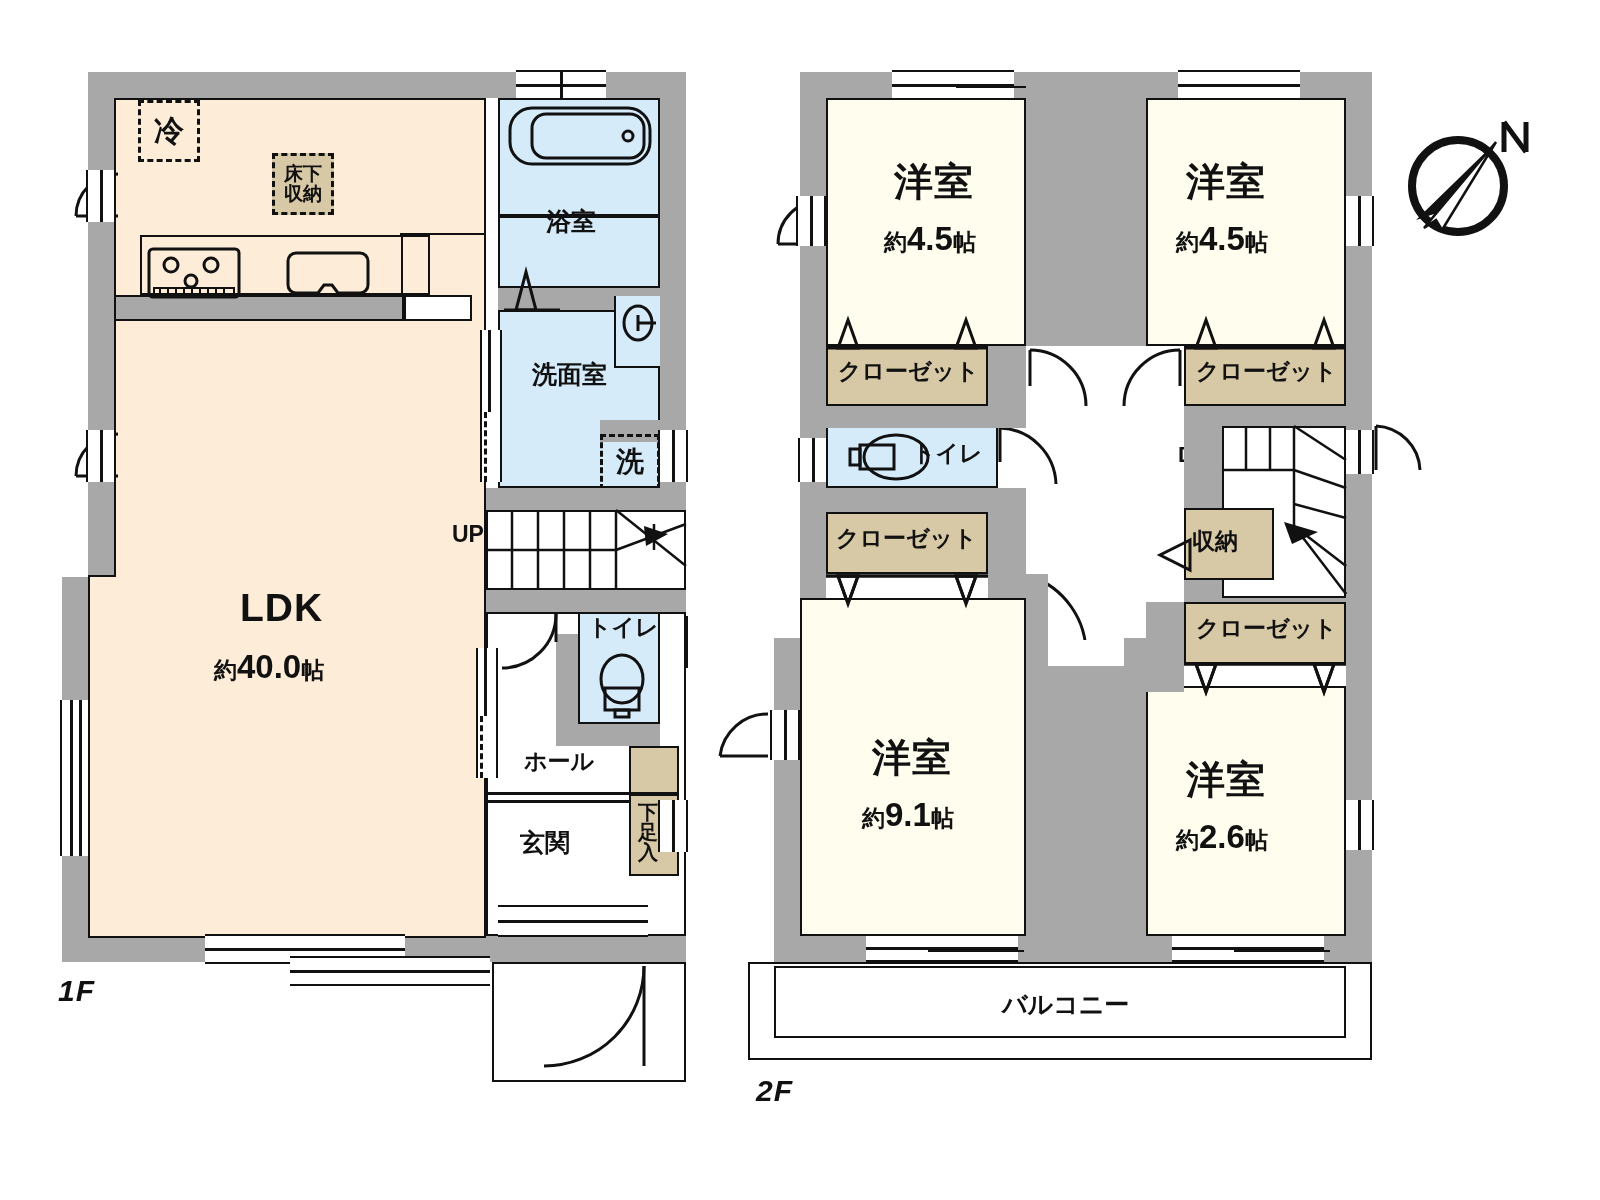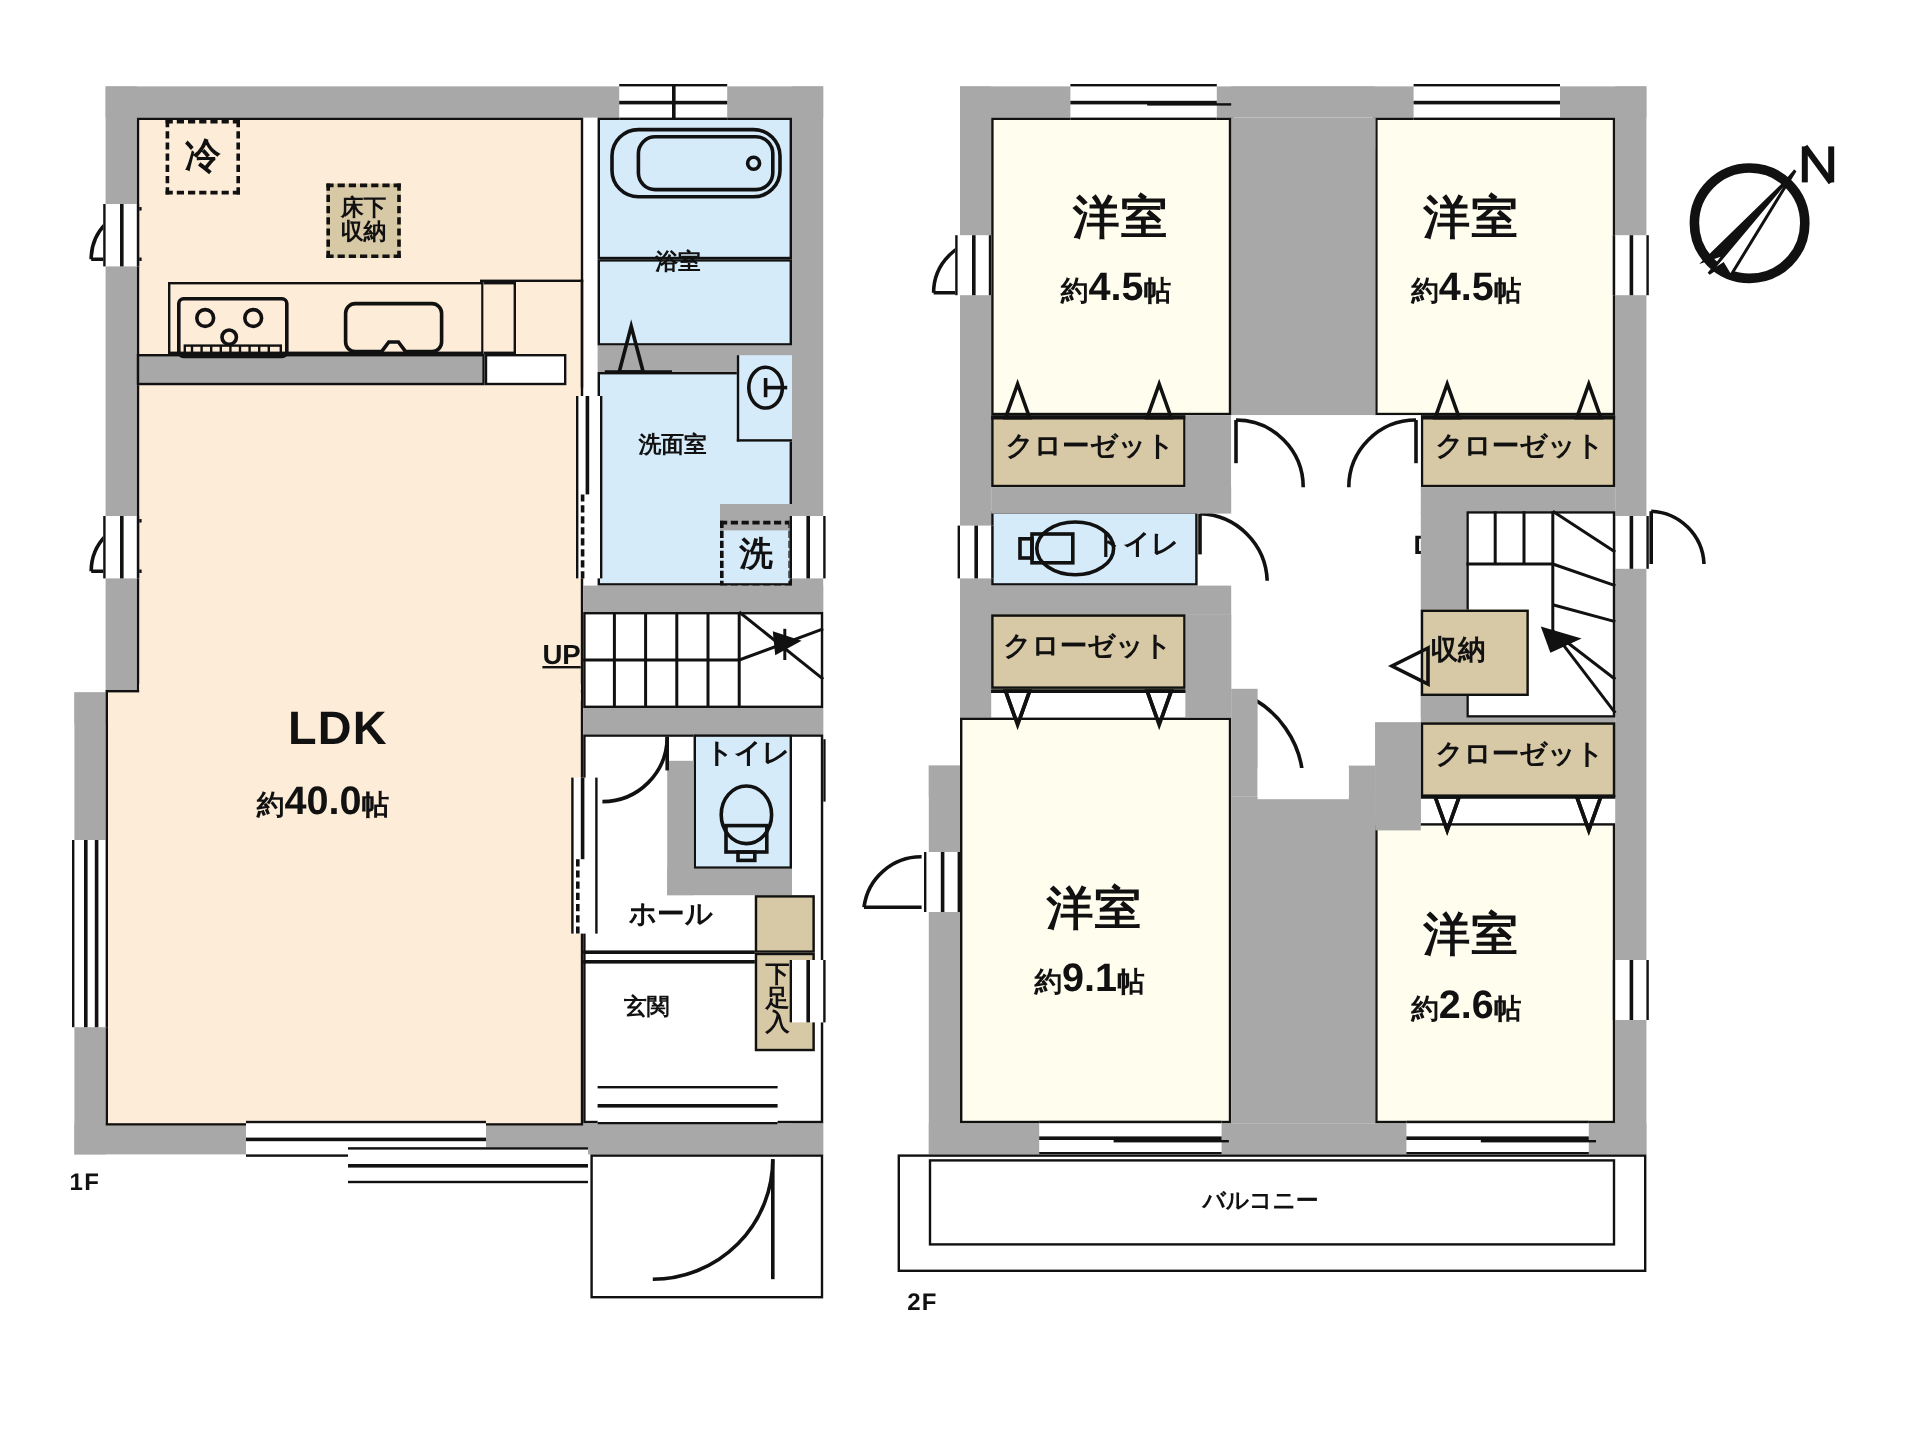--- a/index.html
+++ b/index.html
@@ -21,24 +21,24 @@
   .fill-closet{background:#d8c9a6;}
   .fill-white{background:#ffffff;}
   .line{position:absolute;background:#111;}
   .thin{position:absolute;border:2px solid #111;box-sizing:border-box;background:#fff;}
 
   .lbl{position:absolute;white-space:nowrap;line-height:1;}
   .lbl-main{font-size:39px;font-weight:700;letter-spacing:1px;}
   .lbl-sub{font-size:33px;font-weight:700;}
   .lbl-sub .sm{font-size:23px;font-weight:700;}
   .lbl-sub .pre{font-size:23px;font-weight:700;}
-  .lbl-m{font-size:19px;font-weight:700;}
+  .lbl-m{font-size:25px;font-weight:700;}
   .lbl-s{font-size:23px;font-weight:700;}
   .lbl-xs{font-size:20px;font-weight:700;}
-  .lbl-floor{font-size:20px;font-weight:600;letter-spacing:1px;}
+  .lbl-floor{font-size:30px;font-weight:600;letter-spacing:1px;font-style:italic;}
   .lbl-dn{font-size:22px;font-weight:700;letter-spacing:1px;}
 
   .dashbox{position:absolute;border:3px dashed #111;box-sizing:border-box;
            display:flex;align-items:center;justify-content:center;text-align:center;}
   .dashbox span{font-weight:700;line-height:1.05;}
 
   
   .win{position:absolute;background:#fff;border-top:2px solid #111;border-bottom:2px solid #111;box-sizing:border-box;}
   .win-v{position:absolute;background:#fff;border-left:2px solid #111;border-right:2px solid #111;box-sizing:border-box;}
   .winline{position:absolute;background:#111;}
@@ -184,21 +184,21 @@
         <line x1="78" y1="0" x2="78" y2="80"></line>
         <line x1="104" y1="0" x2="104" y2="80"></line>
         <line x1="130" y1="0" x2="130" y2="80"></line>
         <line x1="0" y1="40" x2="130" y2="40"></line>
         <line x1="130" y1="0" x2="200" y2="56"></line>
         <line x1="130" y1="40" x2="200" y2="14"></line>
         <line x1="168" y1="40" x2="168" y2="14"></line>
       </g>
       <path d="M158,16 L182,24 L160,36 Z" fill="#111"></path>
     </svg>
-    <div class="lbl lbl-s" style="left:452px; top:534px;text-decoration:underline;">UP</div>
+    <div class="lbl lbl-s" style="left:452px; top:523px;">UP</div>
     <div class="wall noborder" style="left:486px; top:590px; width:200px; height:22px;"></div>
 
     <div class="room fill-wet" style="left:578px; top:612px; width:82px; height:112px;"></div>
     <div class="lbl lbl-s" style="left:588px; top:616px;">トイレ</div>
     <svg style="left:596px;top:655px;" width="52" height="66">
       <ellipse cx="26" cy="24" rx="21" ry="24" class="st" stroke-width="3" fill="#fff"></ellipse>
       <rect x="9" y="33" width="34" height="22" class="st" stroke-width="3" fill="#fff"></rect>
       <rect x="19" y="55" width="14" height="7" class="st" stroke-width="3" fill="#fff"></rect>
     </svg>
 

